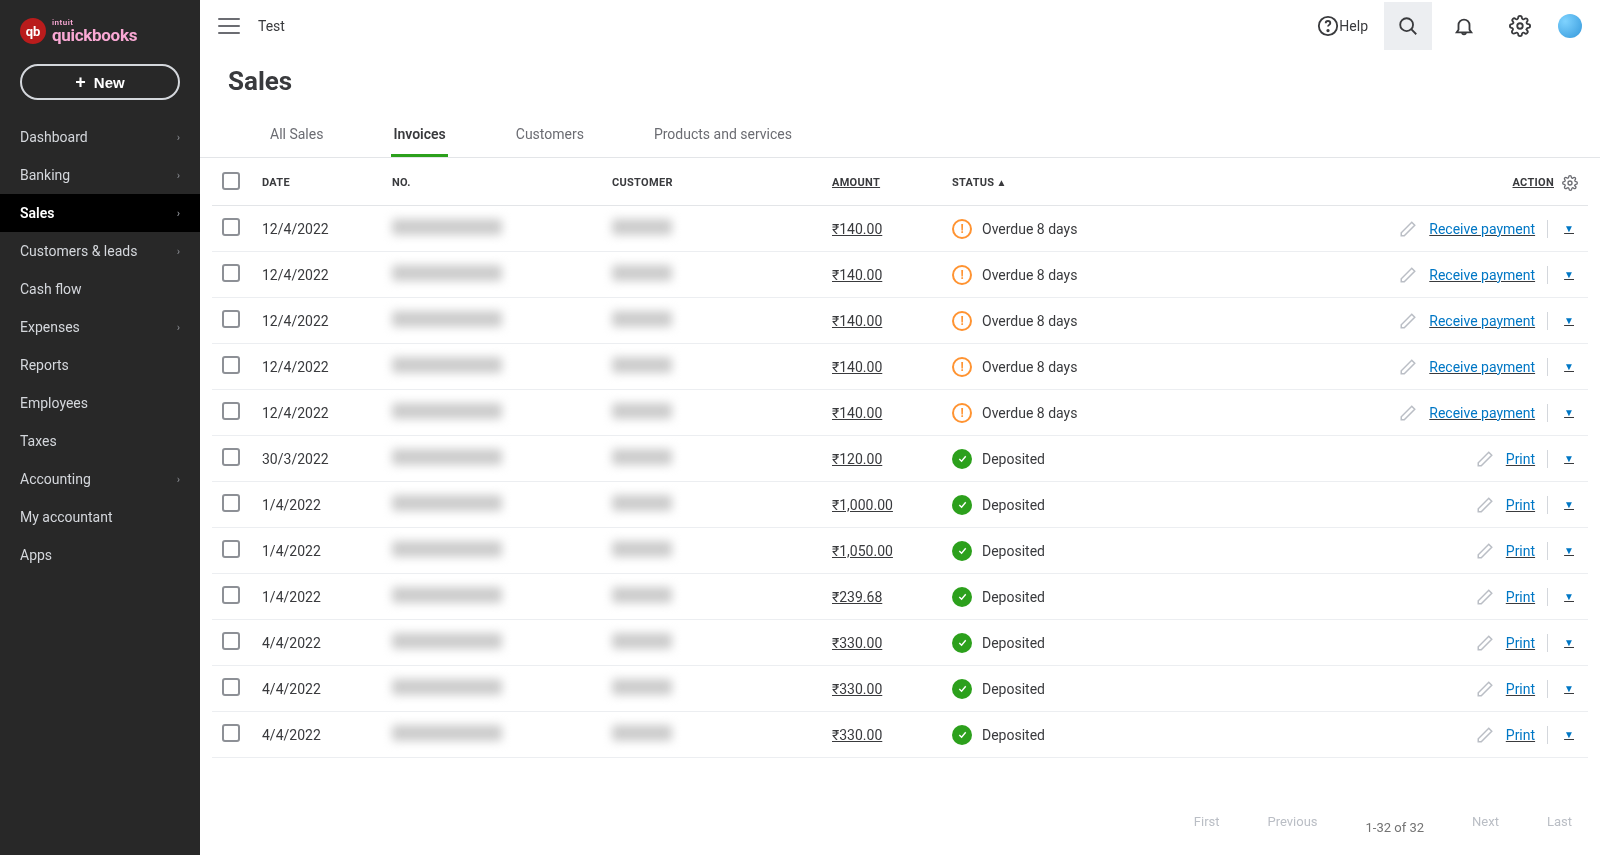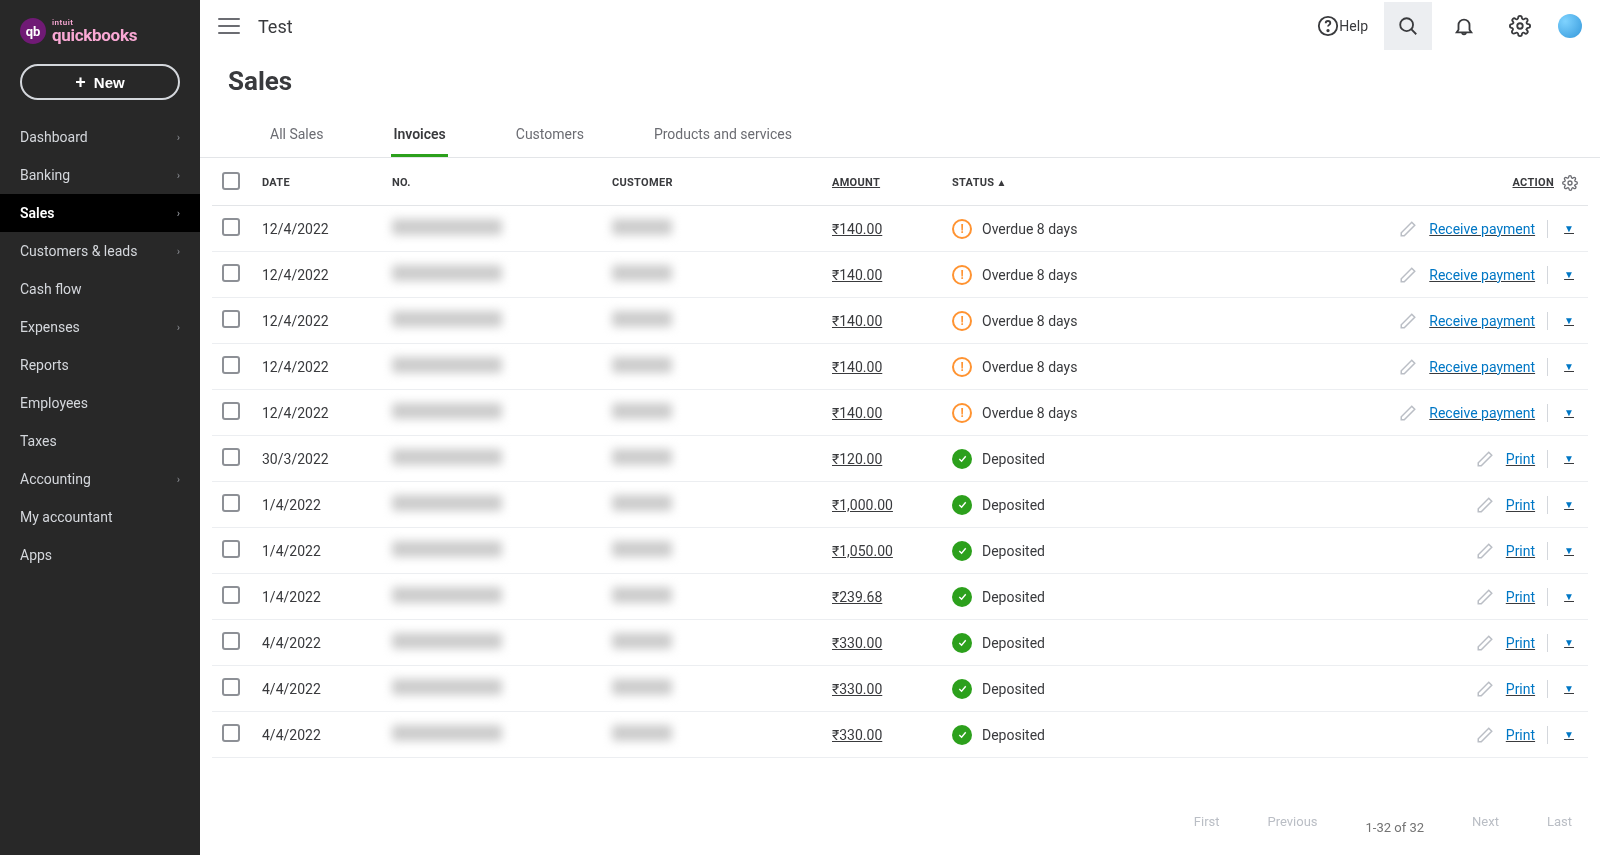--- a/index.html
+++ b/index.html
@@ -1,37 +1,37 @@
 <!DOCTYPE html>
 <html><head>
 <meta charset="utf-8">
 <style>
 * { margin: 0; padding: 0; box-sizing: border-box; }
 body { font-family: -apple-system, BlinkMacSystemFont, "Segoe UI", Roboto, Helvetica, Arial, sans-serif; font-size: 14px; color: #393a3d; width: 1600px; height: 855px; overflow: hidden; display: flex; }
 
 
 .sidebar { width: 200px; background: #282828; color: #d4d7dc; display: flex; flex-direction: column; flex-shrink: 0; }
 .logo-wrap { padding: 18px 20px 12px; display: flex; align-items: center; gap: 6px; }
-.logo-circle { width: 26px; height: 26px; background: #701a75; border-radius: 50%; display: flex; align-items: center; justify-content: center; color: #fff; font-weight: 700; font-size: 13px; }
+.logo-circle { width: 26px; height: 26px; background: #b91c1c; border-radius: 50%; display: flex; align-items: center; justify-content: center; color: #fff; font-weight: 700; font-size: 13px; }
 .logo-text { display: flex; flex-direction: column; line-height: 1; color: #f9a8d4; }
 .logo-intuit { font-size: 8px; letter-spacing: 0.5px; font-weight: 600; }
 .logo-qb { font-size: 17px; font-weight: 700; letter-spacing: -0.3px; }
 .new-btn { margin: 8px 20px 18px; border: 2px solid #d4d7dc; border-radius: 24px; background: transparent; color: #fff; height: 36px; display: flex; align-items: center; justify-content: center; gap: 8px; font-size: 15px; font-weight: 600; cursor: pointer; }
 .new-btn .plus { font-size: 18px; line-height: 1; }
 .nav { display: flex; flex-direction: column; }
 .nav-item { display: flex; align-items: center; justify-content: space-between; padding: 11px 20px; font-size: 14px; color: #d4d7dc; cursor: pointer; }
 .nav-item.active { background: #000; color: #fff; font-weight: 600; }
 .nav-item .chev { color: #8d9096; font-size: 11px; }
 
 
 .main { flex: 1; display: flex; flex-direction: column; background: #fff; }
 .topbar { height: 52px; display: flex; align-items: center; padding: 0 18px; gap: 18px; }
 .ham { width: 22px; height: 16px; display: flex; flex-direction: column; justify-content: space-between; cursor: pointer; }
 .ham span { height: 2px; background: #6b6c72; border-radius: 1px; }
-.company { font-size: 18px; color: #393a3d; }
+.company { font-size: 14px; color: #393a3d; }
 .top-right { margin-left: auto; display: flex; align-items: center; gap: 8px; }
 .help-link { display: flex; align-items: center; gap: 0; color: #393a3d; font-size: 14px; cursor: pointer; padding: 6px 8px; }
 .icon-wrap { width: 48px; height: 48px; display: flex; align-items: center; justify-content: center; cursor: pointer; color: #393a3d; }
 .icon-wrap.search-active { background: #eceef1; }
 .avatar-dot { width: 24px; height: 24px; border-radius: 50%; background: radial-gradient(circle at 30% 30%, #7fd3ff, #3498db); margin-left: 6px; cursor: pointer; }
 
 .page-title { padding: 14px 28px 6px; font-size: 26px; font-weight: 700; color: #393a3d; }
 
 .tabs { display: flex; gap: 26px; padding: 0 28px; border-bottom: 1px solid #e3e5e8; margin-top: 14px; }
 .tab { padding: 10px 2px 12px; font-size: 14px; color: #6b6c72; cursor: pointer; border-bottom: 3px solid transparent; margin-left: 40px; }

